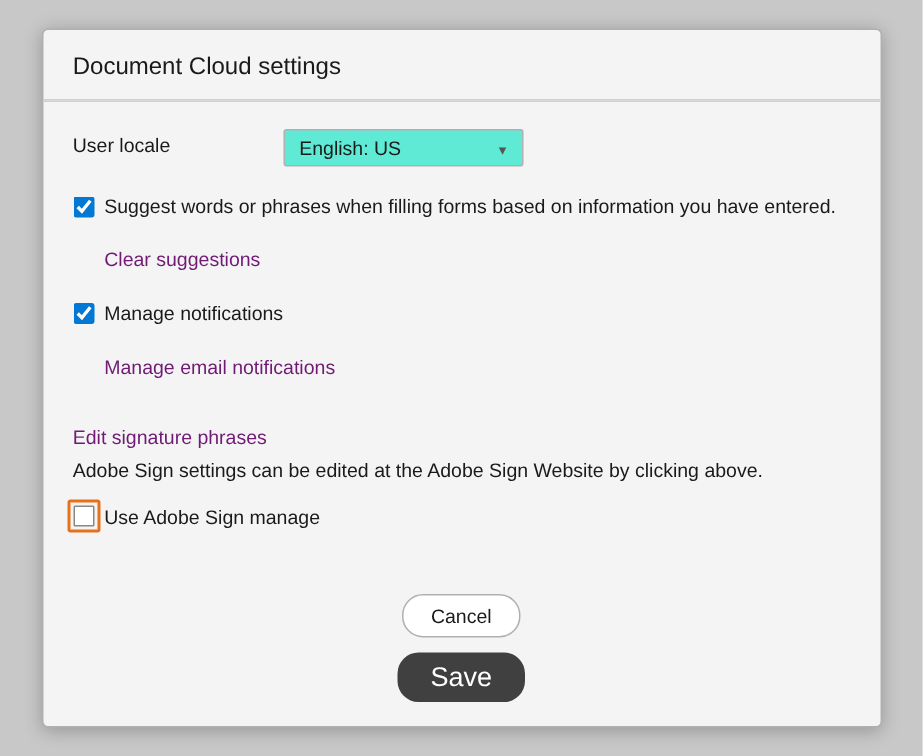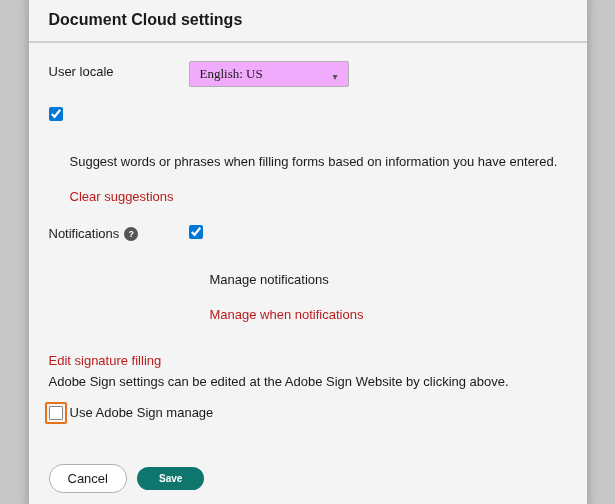--- a/index.html
+++ b/index.html
@@ -28,21 +28,21 @@
       box-shadow: 0 2px 12px rgba(0,0,0,0.25);
     }
 
     .dialog-header {
       padding: 16px 20px 12px 20px;
       border-bottom: 1px solid #d0d0d0;
     }
 
     .dialog-title {
       font-size: 16px;
-      font-weight: bold;
+      font-weight: normal;
       color: #1a1a1a;
     }
 
     .dialog-body {
       padding: 18px 20px 16px 20px;
     }
 
     .row {
       display: flex;
       align-items: flex-start;
@@ -62,29 +62,28 @@
 
     .row-content {
       flex: 1;
     }
 
     
     .locale-select {
       display: flex;
       align-items: flex-end;
       border: 1px solid #b0b0b0;
-      background: #f0abfc;
+      background: #5eead4;
       padding: 4px 10px;
       border-radius: 2px;
       width: 160px;
       cursor: pointer;
       font-size: 13px;
       color: #1a1a1a;
       justify-content: space-between;
-      font-family: Liberation Serif, serif;
     }
 
     .dropdown-arrow {
       font-size: 10px;
       color: #555;
     }
 
     
     .checkbox-row {
       display: flex;
@@ -99,25 +98,24 @@
       margin-top: 2px;
       accent-color: #0078d4;
       cursor: pointer;
       flex-shrink: 0;
     }
 
     .checkbox-label {
       font-size: 13px;
       color: #1a1a1a;
       line-height: 1.4;
-      margin-top: 48px;
     }
 
     .link-text {
-      color: #b91c1c;
+      color: #701a75;
       font-size: 13px;
       cursor: pointer;
       text-decoration: none;
       margin-left: 21px;
       display: inline-block;
       margin-top: 12px;
     }
 
     
     .info-icon {
@@ -182,44 +180,46 @@
     }
 
     .adobe-sign-label {
       font-size: 13px;
       color: #1a1a1a;
     }
 
     
     .dialog-footer {
       display: flex;
+      justify-content: flex-end;
       align-items: center;
       padding: 10px 20px 16px 20px;
       gap: 10px;
+      flex-direction: column;
     }
 
     .btn-cancel {
       background: white;
       border: 1px solid #b0b0b0;
       border-radius: 14px;
       padding: 6px 18px;
       font-size: 13px;
       color: #1a1a1a;
       cursor: pointer;
     }
 
     .btn-save {
-      background: #0f766e;
+      background: #404040;
       border: none;
       border-radius: 14px;
       padding: 6px 22px;
-      font-size: 10px;
+      font-size: 18px;
       color: white;
       cursor: pointer;
-      font-weight: 700;
+      font-weight: 400;
     }
 
     .divider {
       border: none;
       border-top: 1px solid #d0d0d0;
       margin: 0;
     }
   </style>
 </head>
 <body>
@@ -250,36 +250,32 @@
       <div class="row-content">
         <div class="checkbox-row">
           <input type="checkbox" class="checkbox-input" checked="" style="">
           <span class="checkbox-label">Suggest words or phrases when filling forms based on information you have entered.</span>
         </div>
         <a class="link-text">Clear suggestions</a>
       </div>
     </div>
 
     <div class="row">
-      <div class="row-label">
-        <span>Notifications</span>
-        <span class="info-icon">?</span>
-      </div>
       <div class="row-content">
         <div class="checkbox-row">
           <input type="checkbox" class="checkbox-input" checked="" style="">
           <span class="checkbox-label">Manage notifications</span>
         </div>
-        <a class="link-text">Manage when notifications</a>
-      </div>
-    </div>
-
-    <div class="row">
-      <div class="row-content">
-        <a class="link-text" style="margin-left:0;">Edit signature filling</a>
+        <a class="link-text">Manage email notifications</a>
+      </div>
+    </div>
+
+    <div class="row">
+      <div class="row-content">
+        <a class="link-text" style="margin-left:0;">Edit signature phrases</a>
         <p class="signature-text">Adobe Sign settings can be edited at the Adobe Sign Website by clicking above.</p>
 
         <div class="adobe-sign-checkbox-wrapper">
           <div class="adobe-sign-checkbox-highlight">
             <input type="checkbox" class="adobe-sign-checkbox-input" style="">
           </div>
           <span class="adobe-sign-label">Use Adobe Sign manage</span>
         </div>
       </div>
     </div>

